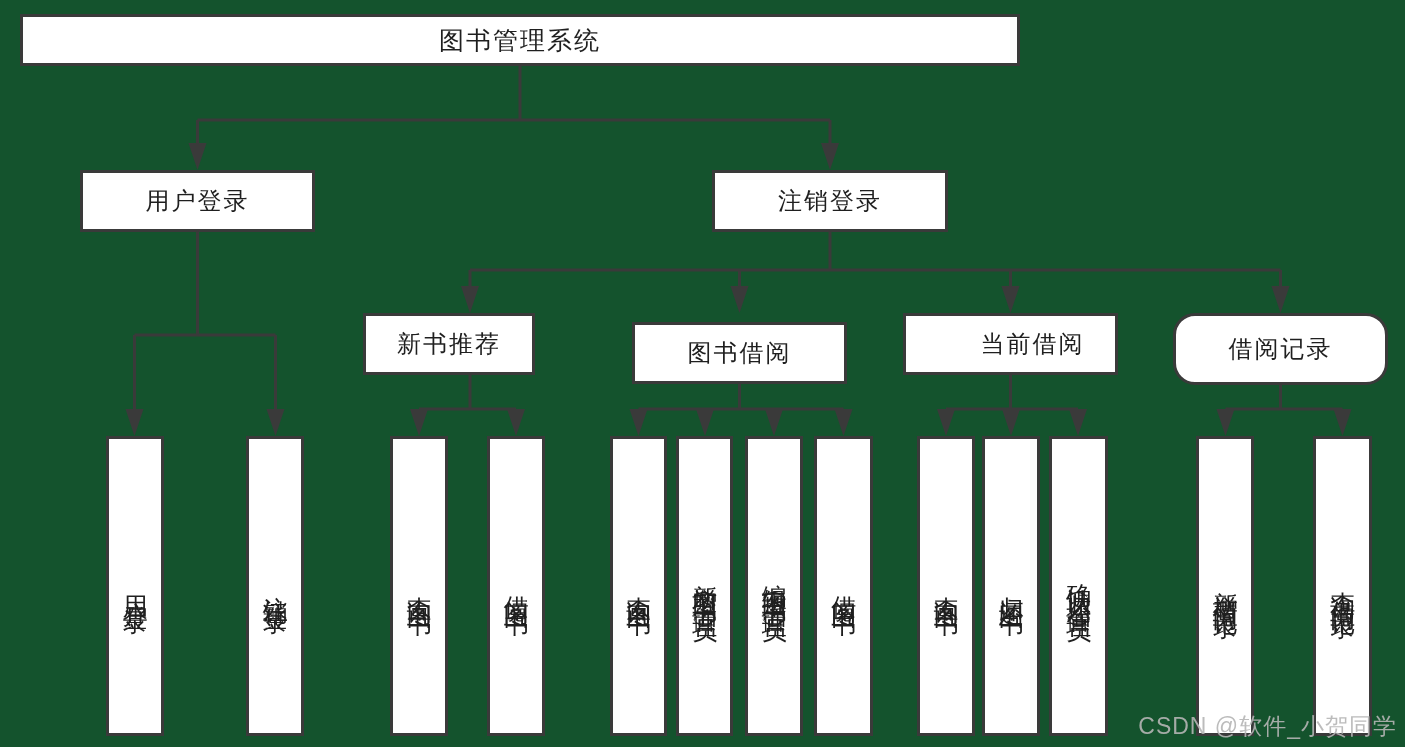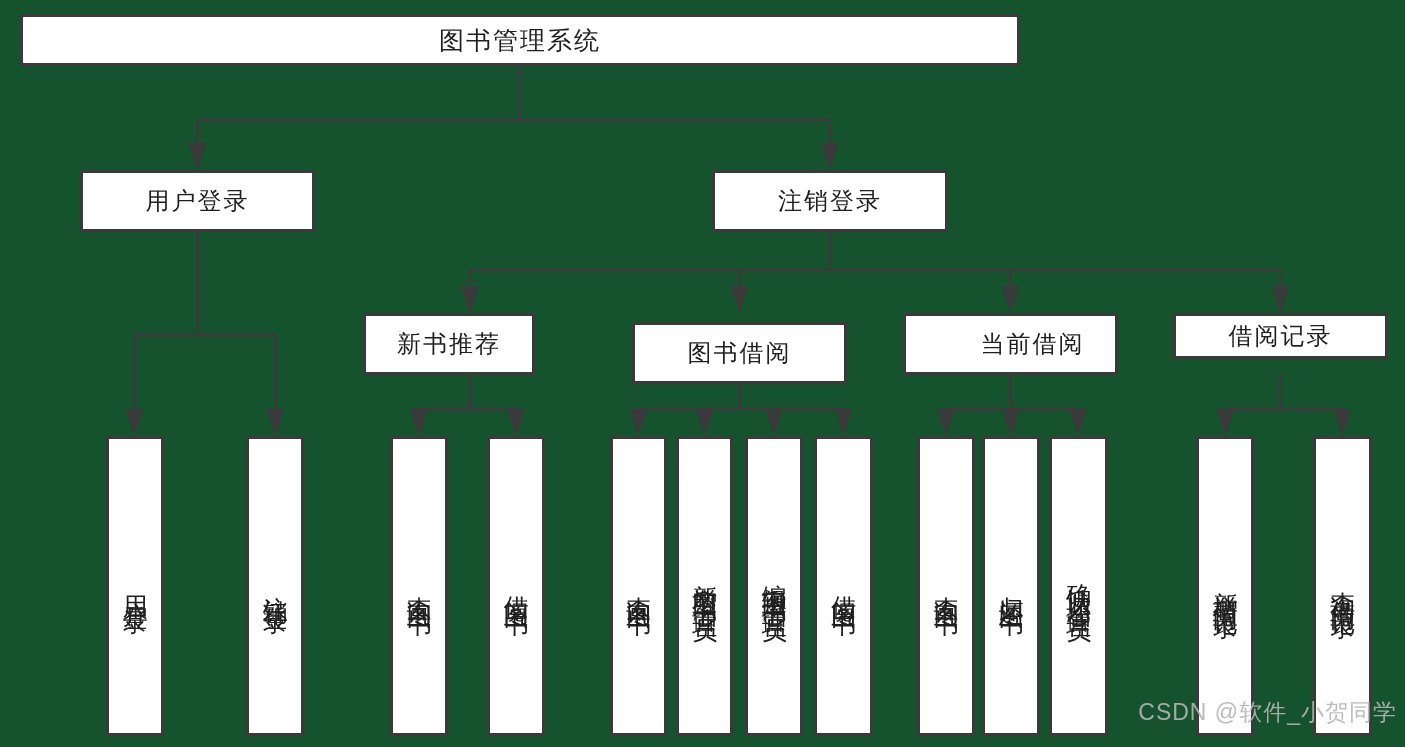--- a/index.html
+++ b/index.html
@@ -37,21 +37,21 @@
     position: absolute;
     left: 0; top: 0;
     width: 1405px; height: 747px;
     pointer-events: none;
   }
   #connectors path { stroke: #3a3a3a; stroke-width: 3; fill: none; }
   #connectors polygon { fill: #3a3a3a; stroke: none; }
   .watermark {
     position: absolute;
     right: 8px;
-    bottom: 19px;
+    bottom: 5px;
     font-size: 23px;
     color: #b5b5b5;
     letter-spacing: 1px;
     opacity: 0.9;
     z-index: 5;
     white-space: nowrap;
     text-align: right;
   }
 </style>
 </head>
@@ -111,21 +111,21 @@
   </svg>
 
   <div class="box root-box" style="left:20px; top:14px; width:1000px; height:52px;">图书管理系统</div>
 
   <div class="box" style="left:80px; top:170px; width:235px; height:62px;">用户登录</div>
   <div class="box" style="left:712px; top:170px; width:236px; height:62px;">注销登录</div>
 
   <div class="box" style="left:363px; top:313px; width:172px; height:62px;">新书推荐</div>
   <div class="box" style="left:632px; top:322px; width:215px; height:62px;">图书借阅</div>
   <div class="box" style="left:903px; top:313px; width:215px; height:62px;padding-left:44px;">当前借阅</div>
-  <div class="box" style="left:1173px; top:313px; width:215px; height:46px;">借阅记录</div>
+  <div class="box" style="left:1173px; top:313px; width:215px; height:72px;border-radius:22px;">借阅记录</div>
 
   <div class="box vbox" style="left:106px; top:436px; width:58px; height:300px;">用户登录</div>
   <div class="box vbox" style="left:246px; top:436px; width:58px; height:300px;">注销登录</div>
 
   <div class="box vbox" style="left:390px; top:436px; width:58px; height:300px;">查询图书</div>
   <div class="box vbox" style="left:487px; top:436px; width:58px; height:300px;">借阅图书</div>
 
   <div class="box vbox" style="left:610px; top:436px; width:57px; height:300px;">查询图书</div>
   <div class="box vbox" style="left:676px; top:436px; width:57px; height:300px;">新增图书（管理员）</div>
   <div class="box vbox" style="left:745px; top:436px; width:58px; height:300px;">编辑图书（管理员）</div>

